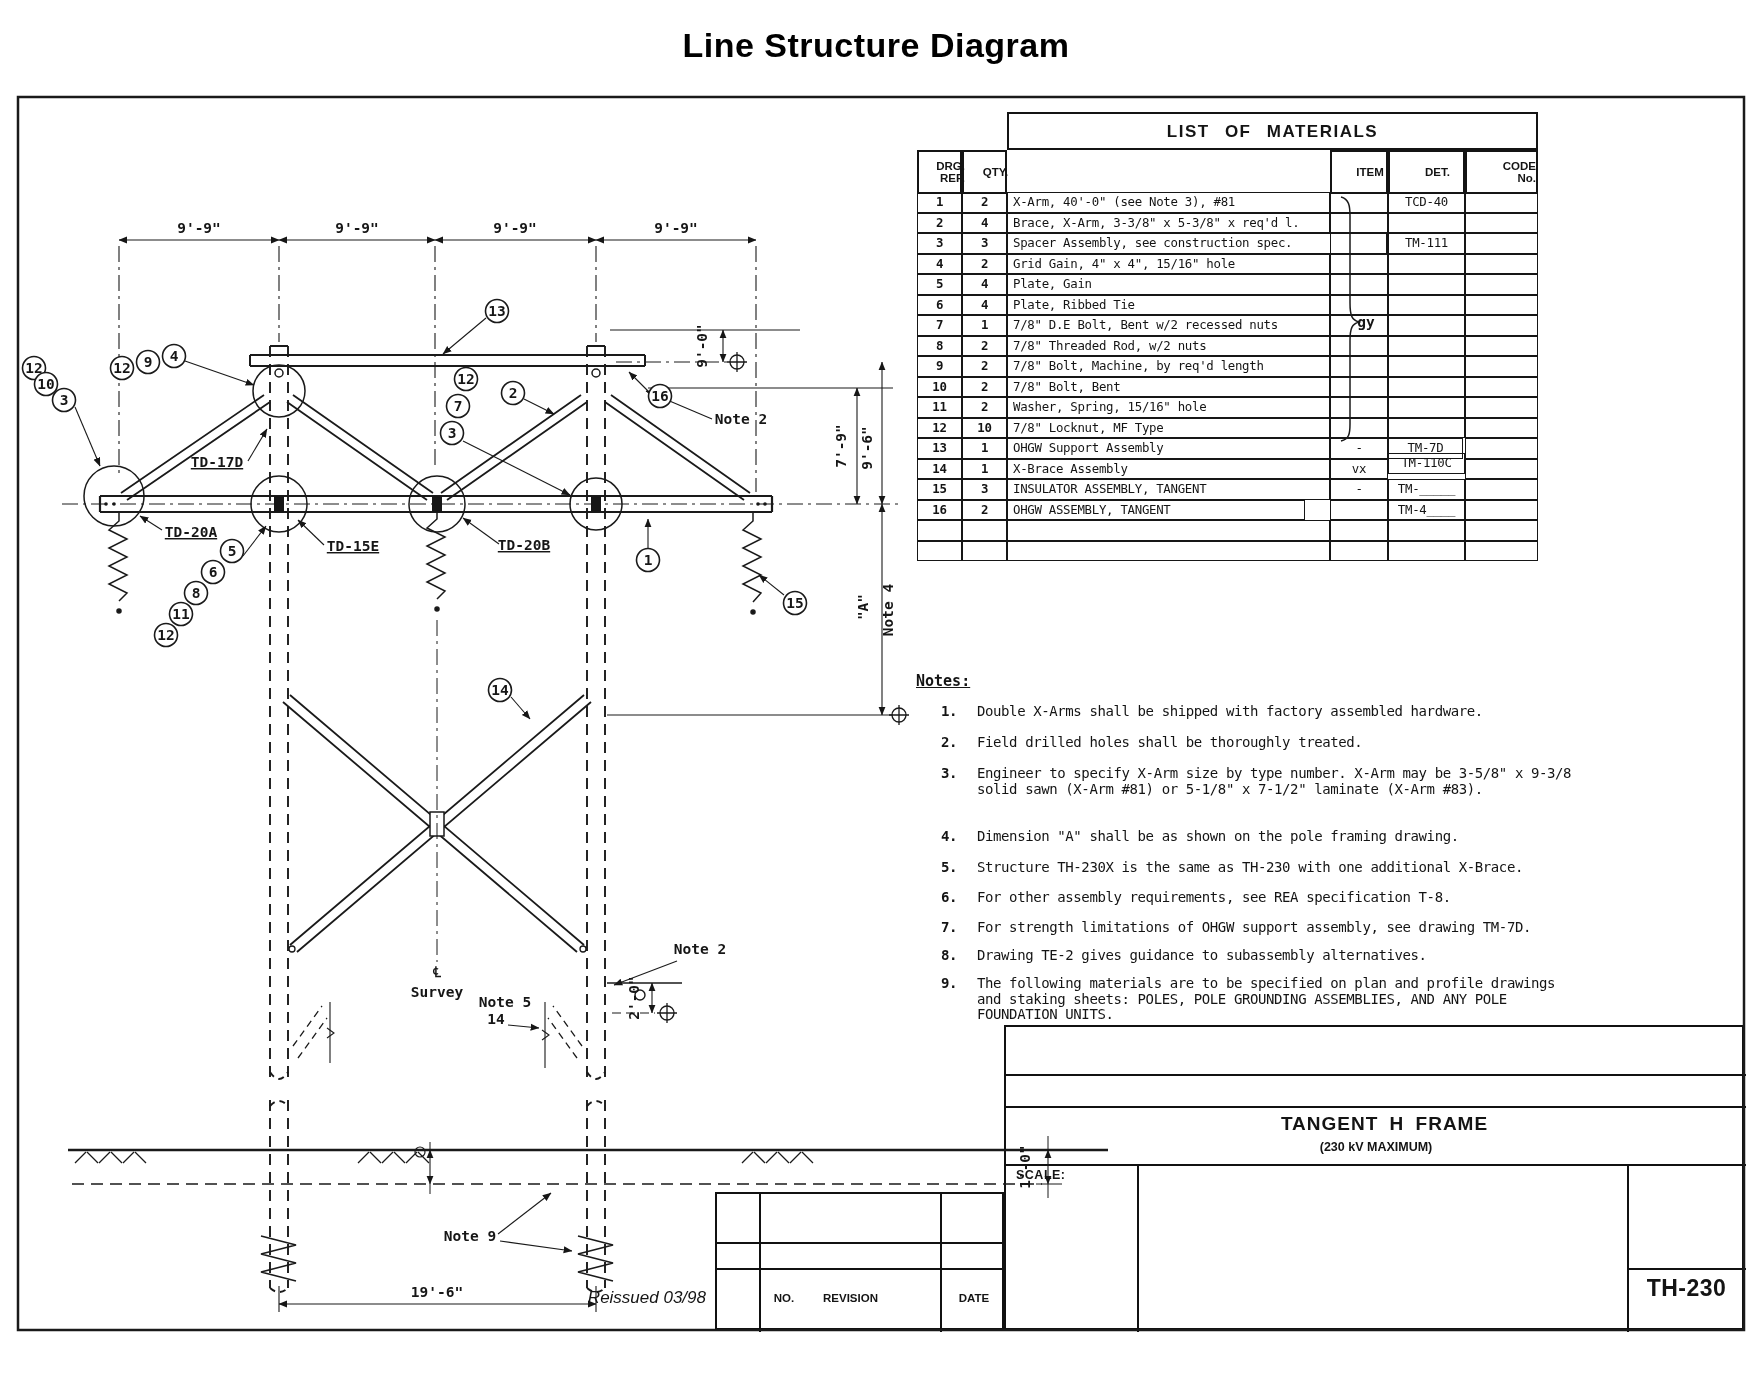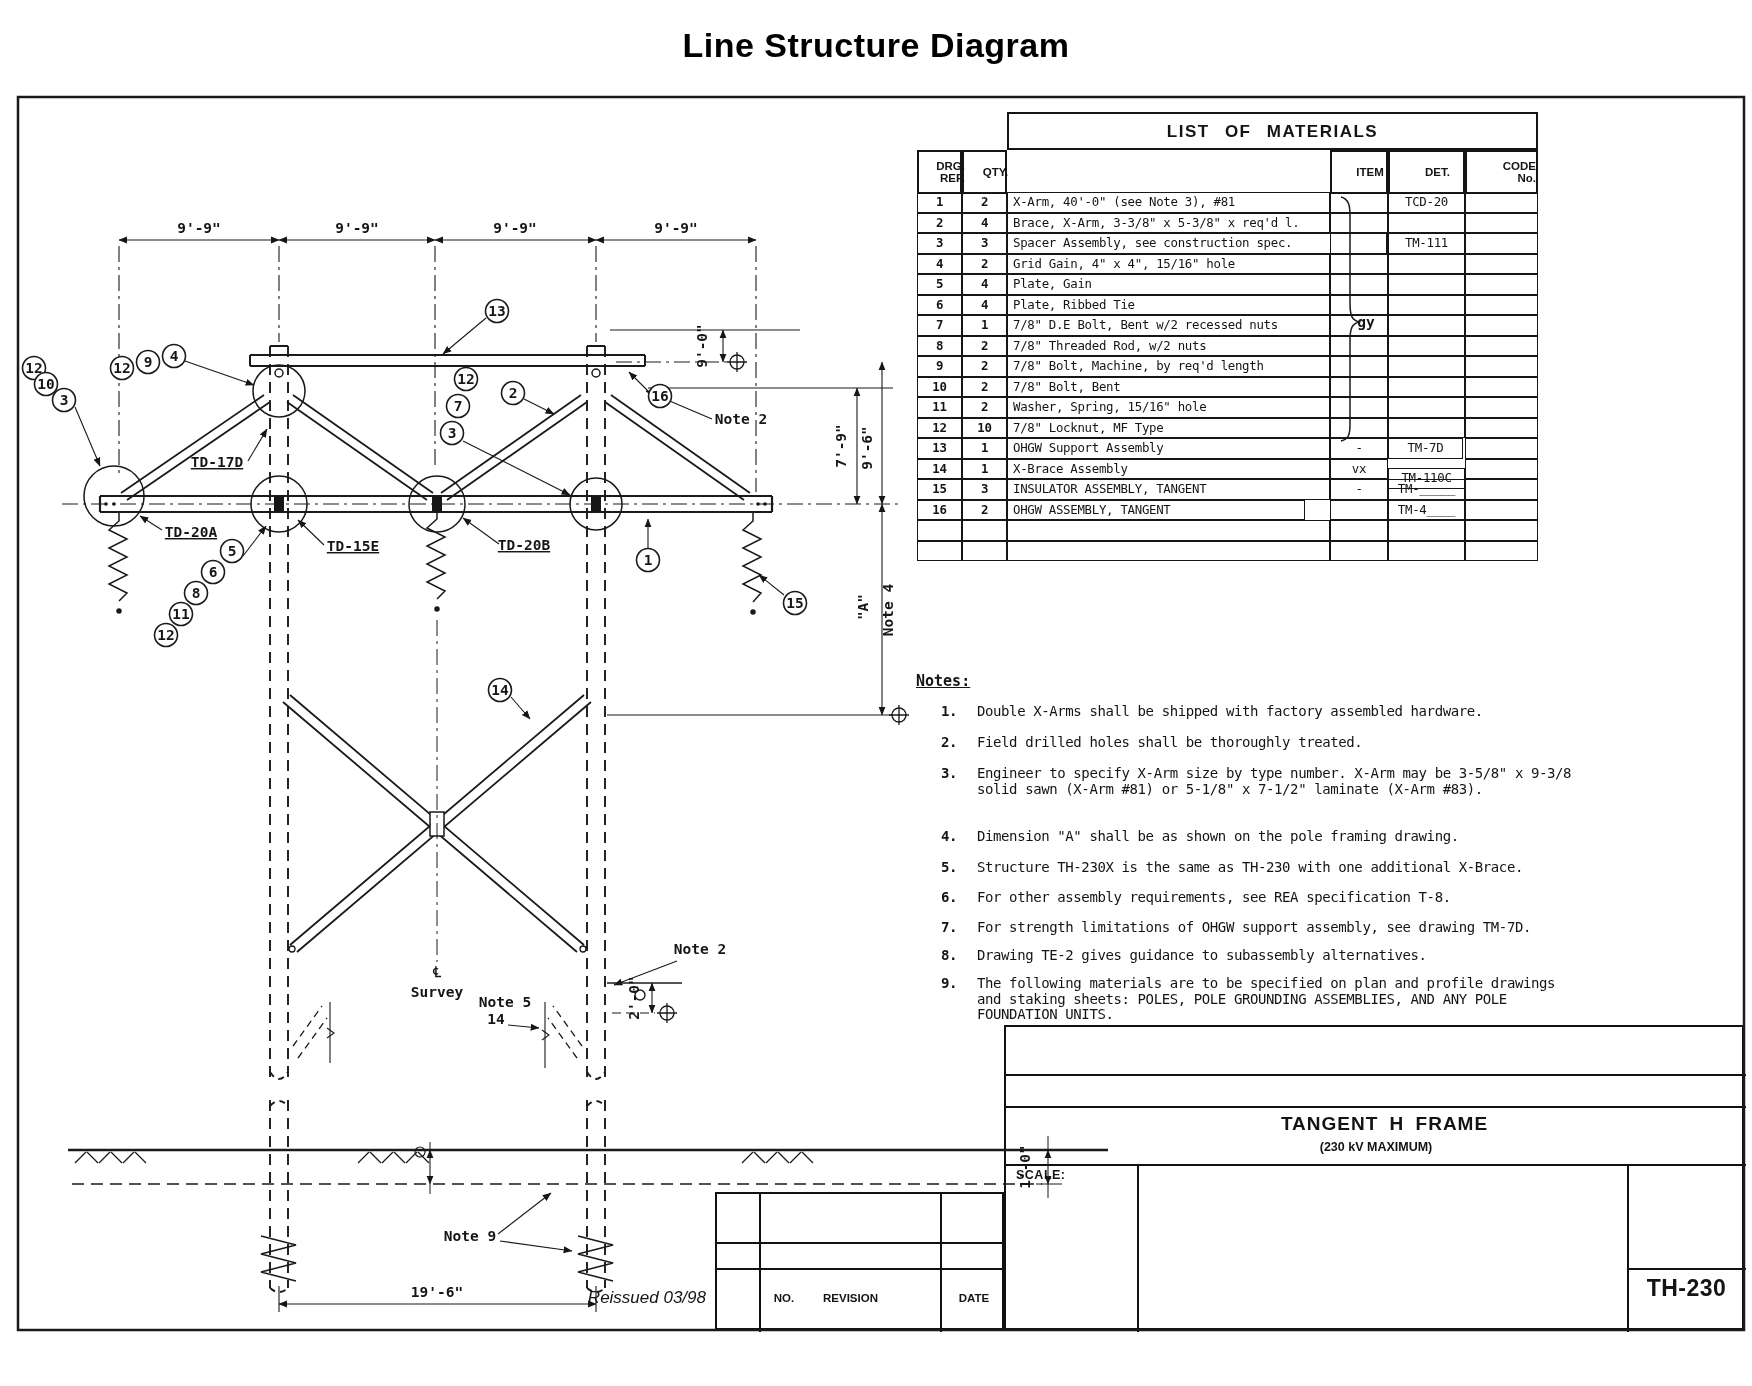--- a/index.html
+++ b/index.html
@@ -54,21 +54,21 @@
   <div class="abs lom-h" style="left:0;width:45px">DRG. REF.</div>
   <div class="abs lom-h" style="left:45px;width:45px">QTY.</div>
   <div class="abs lom-h" style="left:413px;width:58px">ITEM</div>
   <div class="abs lom-h" style="left:471px;width:77px">DET.</div>
   <div class="abs lom-h" style="left:548px;width:73px">CODE No.</div>
   <div class="abs" id="lom-body">
       <div class="lom-cell b" style="left: 0px; top: 0px; width: 45px;">1</div>
       <div class="lom-cell b" style="left: 45px; top: 0px; width: 45px;">2</div>
       <div class="lom-cell dl" style="left: 90px; top: 0px; width: 323px;">X-Arm, 40'-0" (see Note 3), #81</div>
       <div class="lom-cell" style="left: 413px; top: 0px; width: 58px;"></div>
-      <div class="lom-cell" style="left: 471px; top: 0px; width: 77px;">TCD-20</div>
+      <div class="lom-cell" style="left: 471px; top: 0px; width: 77px;">TCD-40</div>
       <div class="lom-cell" style="left: 548px; top: 0px; width: 73px;"></div>
       <div class="lom-cell b" style="left: 0px; top: 20.5px; width: 45px;">2</div>
       <div class="lom-cell b" style="left: 45px; top: 20.5px; width: 45px;">4</div>
       <div class="lom-cell dl" style="left: 90px; top: 20.5px; width: 323px;">Brace, X-Arm, 3-3/8" x 5-3/8" x req'd l.</div>
       <div class="lom-cell" style="left: 413px; top: 20.5px; width: 58px;"></div>
       <div class="lom-cell" style="left: 471px; top: 20.5px; width: 77px;"></div>
       <div class="lom-cell" style="left: 548px; top: 20.5px; width: 73px;"></div>
       <div class="lom-cell b" style="left: 0px; top: 41px; width: 45px;">3</div>
       <div class="lom-cell b" style="left: 45px; top: 41px; width: 45px;">3</div>
       <div class="lom-cell dl" style="left: 90px; top: 41px; width: 380px;">Spacer Assembly, see construction spec.</div>
@@ -132,21 +132,21 @@
       <div class="lom-cell b" style="left: 0px; top: 246px; width: 45px;">13</div>
       <div class="lom-cell b" style="left: 45px; top: 246px; width: 45px;">1</div>
       <div class="lom-cell dl" style="left: 90px; top: 246px; width: 323px;">OHGW Support Assembly</div>
       <div class="lom-cell" style="left: 413px; top: 246px; width: 58px;">-</div>
       <div class="lom-cell" style="left: 471px; top: 246px; width: 75px;">TM-7D</div>
       <div class="lom-cell" style="left: 548px; top: 246px; width: 73px;"></div>
       <div class="lom-cell b" style="left: 0px; top: 266.5px; width: 45px;">14</div>
       <div class="lom-cell b" style="left: 45px; top: 266.5px; width: 45px;">1</div>
       <div class="lom-cell dl" style="left: 90px; top: 266.5px; width: 323px;">X-Brace Assembly</div>
       <div class="lom-cell" style="left: 413px; top: 266.5px; width: 58px;">vx</div>
-      <div class="lom-cell" style="left: 471px; top: 276px; width: 77px;">TM-110C</div>
+      <div class="lom-cell" style="left: 471px; top: 261px; width: 77px;">TM-110C</div>
       <div class="lom-cell" style="left: 548px; top: 266.5px; width: 73px;"></div>
       <div class="lom-cell b" style="left: 0px; top: 287px; width: 45px;">15</div>
       <div class="lom-cell b" style="left: 45px; top: 287px; width: 45px;">3</div>
       <div class="lom-cell dl" style="left: 90px; top: 287px; width: 323px;">INSULATOR ASSEMBLY, TANGENT</div>
       <div class="lom-cell" style="left: 413px; top: 287px; width: 58px;">-</div>
       <div class="lom-cell" style="left: 471px; top: 287px; width: 77px;">TM-_____</div>
       <div class="lom-cell" style="left: 548px; top: 287px; width: 73px;"></div>
       <div class="lom-cell b" style="left: 0px; top: 307.5px; width: 45px;">16</div>
       <div class="lom-cell b" style="left: 45px; top: 307.5px; width: 45px;">2</div>
       <div class="lom-cell dl" style="left: 90px; top: 307.5px; width: 298px;">OHGW ASSEMBLY, TANGENT</div>

